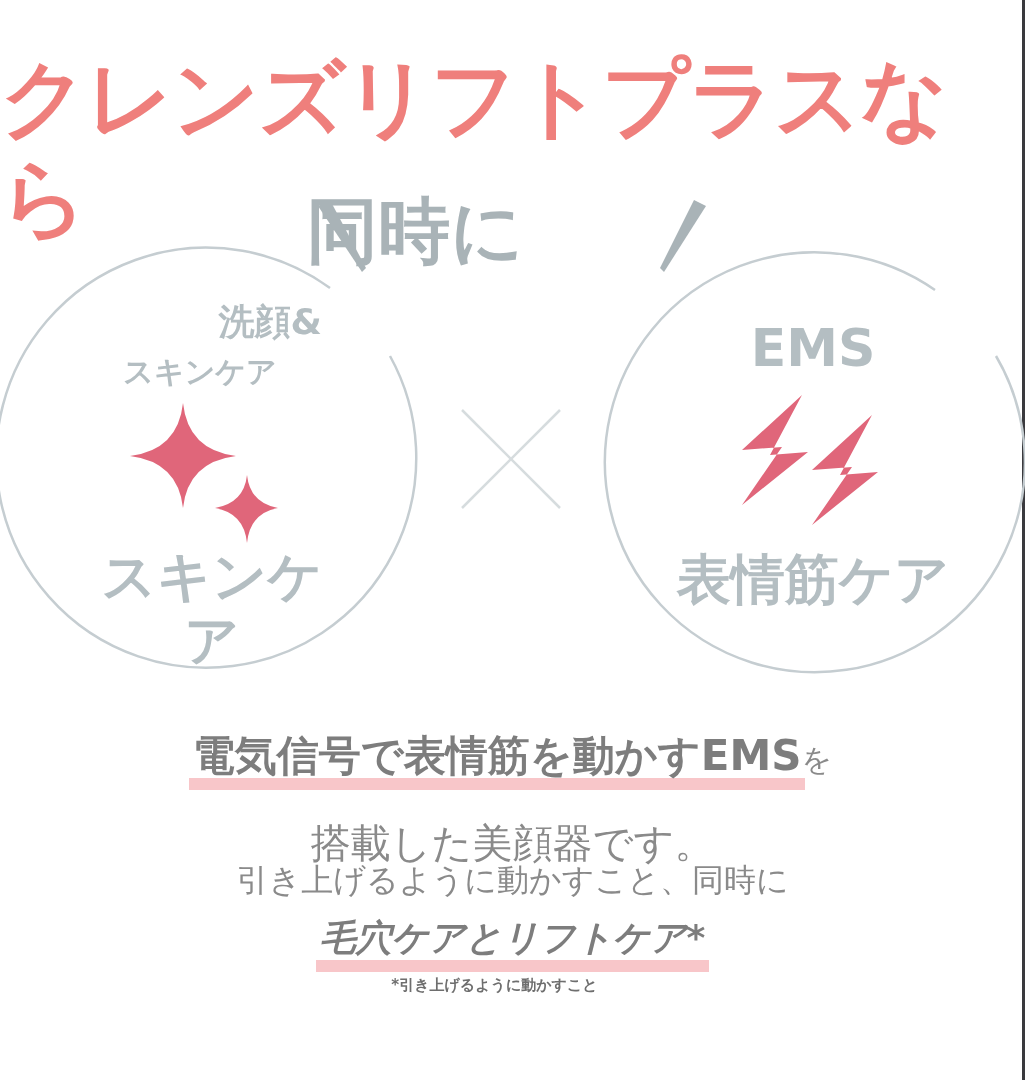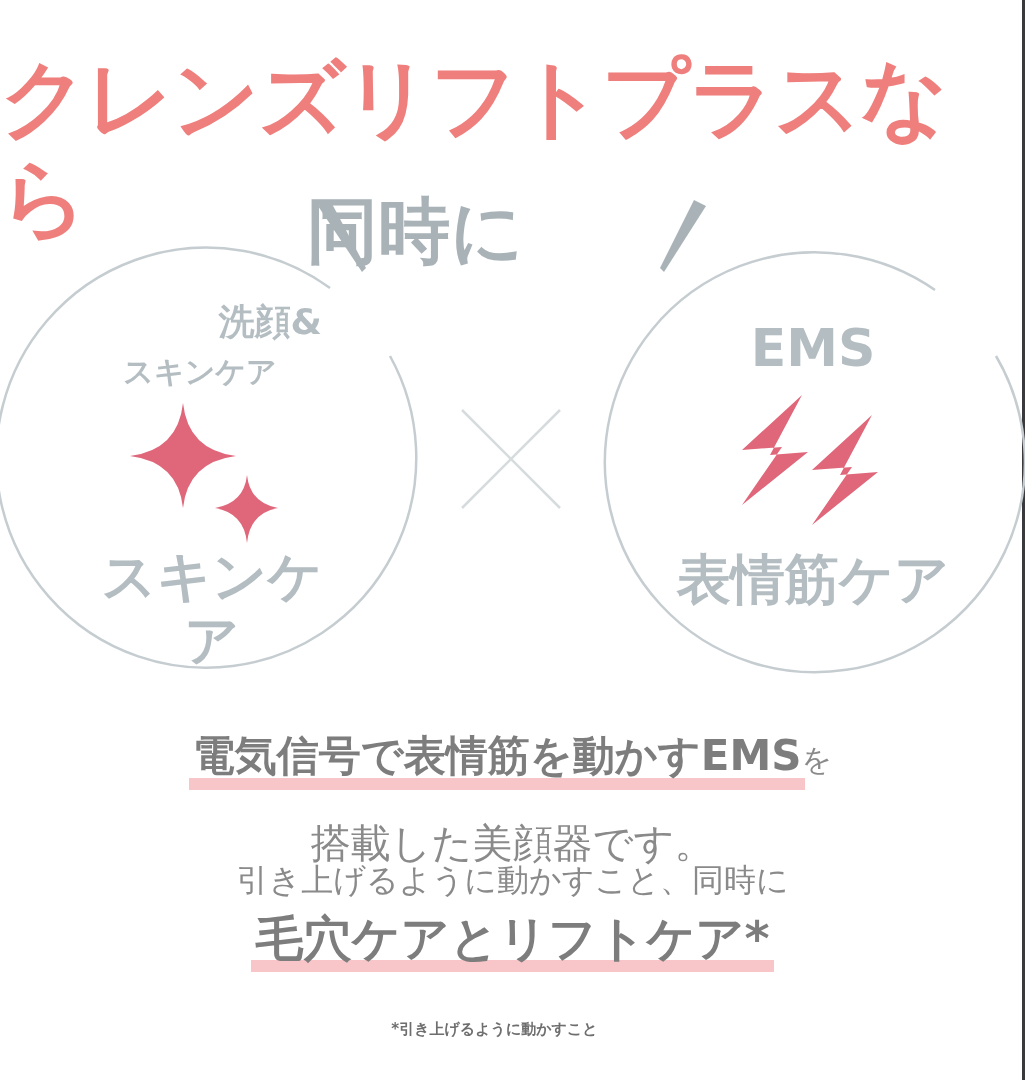--- a/index.html
+++ b/index.html
@@ -10,21 +10,21 @@
            font-size:86px; font-weight:bold; letter-spacing:-2px; color:#ef7f7c; line-height:100px; }
   .simul { position:absolute; left:0; width:830px; top:186px; text-align:center;
            font-size:72px; font-weight:bold; color:#a9b3b7; line-height:90px; }
   .deco { position:absolute; left:0; top:0; }
   .circle-text { position:absolute; text-align:center; font-weight:bold; color:#b4bec2; }
   .body-line { position:absolute; left:0; width:1025px; text-align:center; color:#8a8a8a; }
   .hl { position:relative; display:inline-block; }
   .hl::after { content:""; position:absolute; left:-4px; right:-4px; bottom:-6px; height:12px;
                background:#f8c6c9; z-index:-1; }
   .strong { color:#7d7d7d; font-weight:bold; }
-  .foot { position:absolute; left:0; width:989px; top:1020px; text-align:center;
+  .foot { position:absolute; left:0; width:989px; top:976px; text-align:center;
           font-size:15px; color:#6e6e6e; font-weight:bold; }
 </style>
 </head>
 <body>
 
 <div class="frame-edge"></div>
 
 <div class="title">クレンズリフトプラスなら</div>
 <div class="simul">同時に</div>
 
@@ -62,17 +62,17 @@
 <div class="circle-text" style="left:82px; top:545px; width:260px; font-size:54px; line-height:64px;">スキンケア</div>
 
 <div class="circle-text" style="left:703px; top:318px; width:220px; font-size:52px; line-height:60px;">EMS</div>
 <div class="circle-text" style="left:660px; top:548px; width:306px; font-size:54px; line-height:64px;">表情筋ケア</div>
 
 <div class="body-line" style="top:728px; font-size:42px; line-height:56px;">
   <span class="hl strong">電気信号で表情筋を動かすEMS</span><span style="font-size:30px;">を</span>
 </div>
 <div class="body-line" style="top:821px; font-size:40px; line-height:44px;">搭載した美顔器です。</div>
 <div class="body-line" style="top:858px; font-size:32px; line-height:44px;">引き上げるように動かすこと、同時に</div>
-<div class="body-line" style="top:910px; font-size:48px; line-height:56px;">
+<div class="body-line" style="top:910px; font-size:36px; line-height:56px;font-style:italic;">
   <span class="hl strong">毛穴ケアとリフトケア*</span>
 </div>
 
 <div class="foot">*引き上げるように動かすこと</div>
 
 </body></html>

